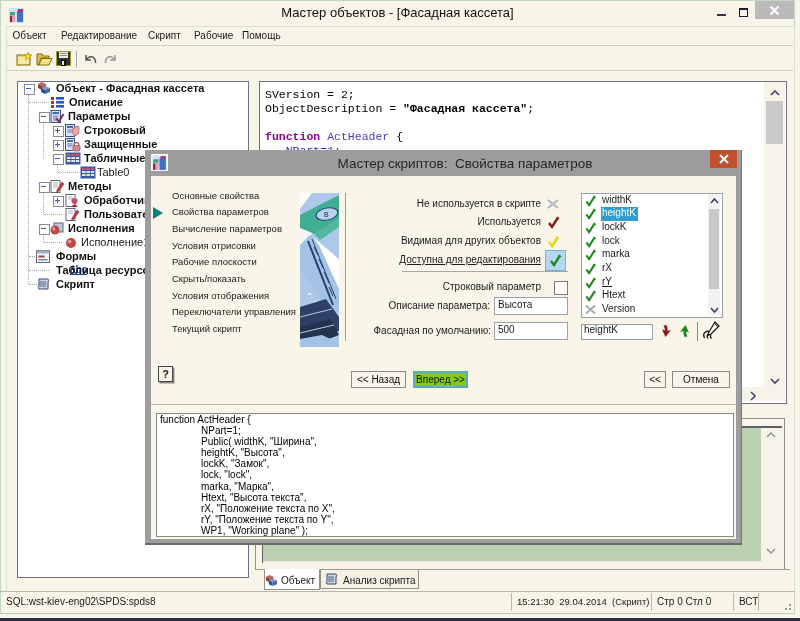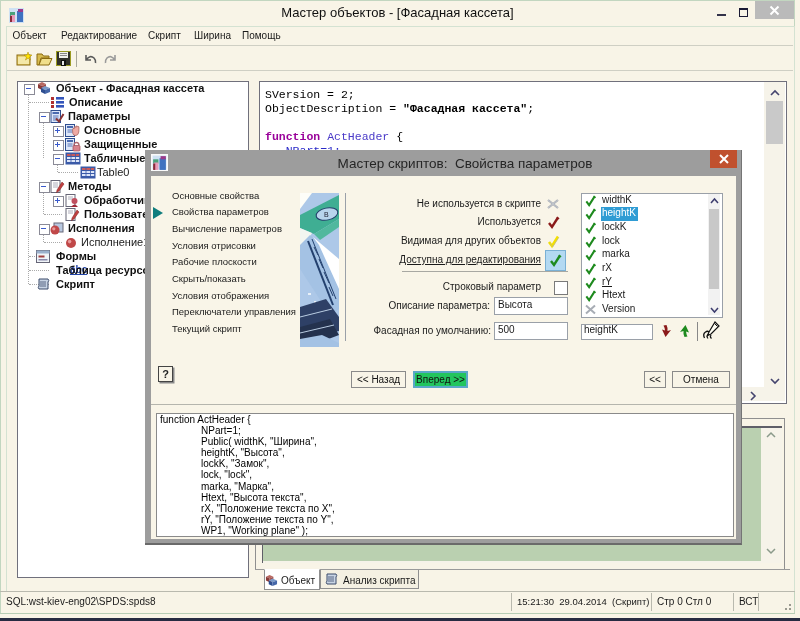--- a/index.html
+++ b/index.html
@@ -38,21 +38,21 @@
 <div class="abs" style="left:755px;top:1px;width:39px;height:18px;background:#bababa;"></div>
 <svg style="left:769px;top:5px;" width="11" height="11" viewBox="0 0 11 11">
       <path d="M1.5 1.5 L9.5 9.5 M9.5 1.5 L1.5 9.5" stroke="#fff" stroke-width="2"></path>
     </svg>
 
 <div class="abs" style="left:6px;top:26px;width:787px;height:564px;border:1px solid #d4e2d2;"></div>
 
 <div class="t" style="left:12.5px;top:30px;">Объект</div>
 <div class="t" style="left:61px;top:30px;">Редактирование</div>
 <div class="t" style="left:148px;top:30px;">Скрипт</div>
-<div class="t" style="left:194px;top:30px;">Ширина</div>
+<div class="t" style="left:194px;top:30px;">Рабочие</div>
 <div class="t" style="left:242px;top:30px;">Помощь</div>
 <div class="line" style="left:7px;top:45px;width:786px;height:1px;"></div>
 
 <svg style="left:17px;top:52px;" width="15" height="14" viewBox="0 0 15 14">
  <rect x="0" y="3" width="13" height="10" fill="#e8d070" stroke="#8a6a10" stroke-width="1"></rect>
  <rect x="1" y="5" width="11" height="7" fill="#f4e8a8"></rect>
  <path d="M11 0 L12 3 L15 3 L12.5 5 L13.5 8 L11 6 L8.5 8 L9.5 5 L7 3 L10 3 Z" fill="#ffe200" stroke="#a08000" stroke-width="0.5"></path>
 </svg>
 <svg style="left:37px;top:52px;" width="15" height="14" viewBox="0 0 15 14">
  <path d="M0 13 L0 2 L5 2 L6.5 4 L12 4 L12 6 L4 6 L2 13 Z" fill="#d8bc50" stroke="#8a6a10" stroke-width="1"></path>
@@ -139,21 +139,21 @@
         <path d="M3 6 L8.5 6 M3 8 L8.5 8 M3 10 L8.5 10" stroke="#4a6ab0" stroke-width="0.9"></path>
         <path d="M6 8.5 L9 11.5 L13.5 4" stroke="#8a3434" stroke-width="2" fill="none"></path>
       </svg>
 <div class="tt" style="left:68px;top:110px;">Параметры</div>
 <svg style="left:65px;top:124px;" width="15" height="13" viewBox="0 0 15 13">
         <rect x="0.5" y="0.5" width="9" height="12" fill="#dde6f8" stroke="#2e4e90" stroke-width="1"></rect>
         <rect x="2" y="2" width="6" height="2" fill="#4a6ab0"></rect>
         <path d="M2.5 6 L7.5 6 M2.5 8 L7.5 8" stroke="#4a6ab0" stroke-width="0.9"></path>
         <path d="M7.5 5.5 Q8 3.5 9 5 L9.3 2.8 Q10.5 1.8 10.8 3.5 L11.3 2 Q12.3 1.2 12.5 3 L13 2.5 Q14.2 2.2 14 4 L13.8 8 Q13.5 11 11 11.5 Q8.5 12 7.8 9.5 Z" fill="#eeaaa4" stroke="#a05a54" stroke-width="0.7"></path>
       </svg>
-<div class="tt" style="left:84px;top:124px;">Основные</div>
+<div class="tt" style="left:84px;top:124px;">Строковый</div>
 <svg style="left:65px;top:138px;" width="15" height="13" viewBox="0 0 15 13">
         <rect x="0.5" y="0.5" width="9" height="12" fill="#dde6f8" stroke="#2e4e90" stroke-width="1"></rect>
         <rect x="2" y="2" width="6" height="2" fill="#4a6ab0"></rect>
         <path d="M2.5 6 L7.5 6 M2.5 8 L7.5 8" stroke="#4a6ab0" stroke-width="0.9"></path>
         <path d="M9 7.5 Q9 4.5 11.5 4.5 Q14 4.5 14 7.5" fill="none" stroke="#b06870" stroke-width="1.3"></path>
         <rect x="8" y="7.5" width="7" height="5.5" rx="1" fill="#d8848e" stroke="#a04a54" stroke-width="0.7"></rect>
       </svg>
 <div class="tt" style="left:84px;top:138px;">Защищенные</div>
 <svg style="left:65px;top:152px;" width="16" height="13" viewBox="0 0 16 13">
         <rect x="0.5" y="0.5" width="15" height="12" fill="#3a5aa8"></rect>
@@ -453,21 +453,21 @@
 <svg style="left:702px;top:321px;" width="18" height="19" viewBox="0 0 18 19">
  <path d="M13 1 L17 5 L9 13 L5.5 14.5 L7 11 Z" fill="#fffef4" stroke="#111" stroke-width="1.2"></path>
  <path d="M12.5 2.5 L15.5 5.5" stroke="#111" stroke-width="1"></path>
  <path d="M2.5 17 Q0.5 13 3.5 11 Q5.5 9.5 7 11" fill="none" stroke="#111" stroke-width="1.3"></path>
  <path d="M6 17.5 Q4 15 6.5 13" fill="none" stroke="#111" stroke-width="1.2"></path>
  <path d="M9.5 17.5 Q7.5 16 9 14" fill="none" stroke="#111" stroke-width="1.2"></path>
 </svg>
 
 <div class="abs" style="left:158px;top:366px;width:13px;height:14px;background:#f8f4e7;border:1px solid #444;box-shadow:1.5px 1.5px 0 #8a8a8a;font-size:11px;font-weight:bold;text-align:center;line-height:14px;color:#222;">?</div>
 <div class="abs" style="left:351px;top:371px;width:55px;height:17px;background:#f8f4e7;border:1px solid #8a8a8a;box-sizing:border-box;font-size:10px;text-align:center;line-height:15px;color:#111;">&lt;&lt; Назад</div>
-<div class="abs" style="left:413px;top:371px;width:55px;height:17px;background:#22c55e;border:2px solid #5aa7c8;box-sizing:border-box;font-size:10px;text-align:center;line-height:13px;color:#111;">Вперед &gt;&gt;</div>
+<div class="abs" style="left:413px;top:371px;width:55px;height:17px;background:#84cc16;border:2px solid #5aa7c8;box-sizing:border-box;font-size:10px;text-align:center;line-height:13px;color:#111;">Вперед &gt;&gt;</div>
 <div class="abs" style="left:644px;top:371px;width:22px;height:17px;background:#f8f4e7;border:1px solid #8a8a8a;box-sizing:border-box;font-size:10px;text-align:center;line-height:15px;color:#111;">&lt;&lt;</div>
 <div class="abs" style="left:672px;top:371px;width:58px;height:17px;background:#f8f4e7;border:1px solid #8a8a8a;box-sizing:border-box;font-size:10px;text-align:center;line-height:15px;color:#111;">Отмена</div>
 <div class="abs" style="left:151px;top:404px;width:585px;height:1px;background:#b5b5ad;"></div>
 
 <div class="abs" style="left:156px;top:413px;width:576px;height:122px;background:#fff;border:1px solid #8a8a8a;"></div>
 <div class="abs" style="left:160px;top:414px;width:560px;font-size:10px;line-height:11.1px;color:#000;">
 <div>function ActHeader {</div>
 <div style="margin-left:41px;">NPart=1;</div>
 <div style="margin-left:41px;">Public( widthK, "Ширина",</div>
 <div style="margin-left:41px;">heightK, "Высота",</div>

